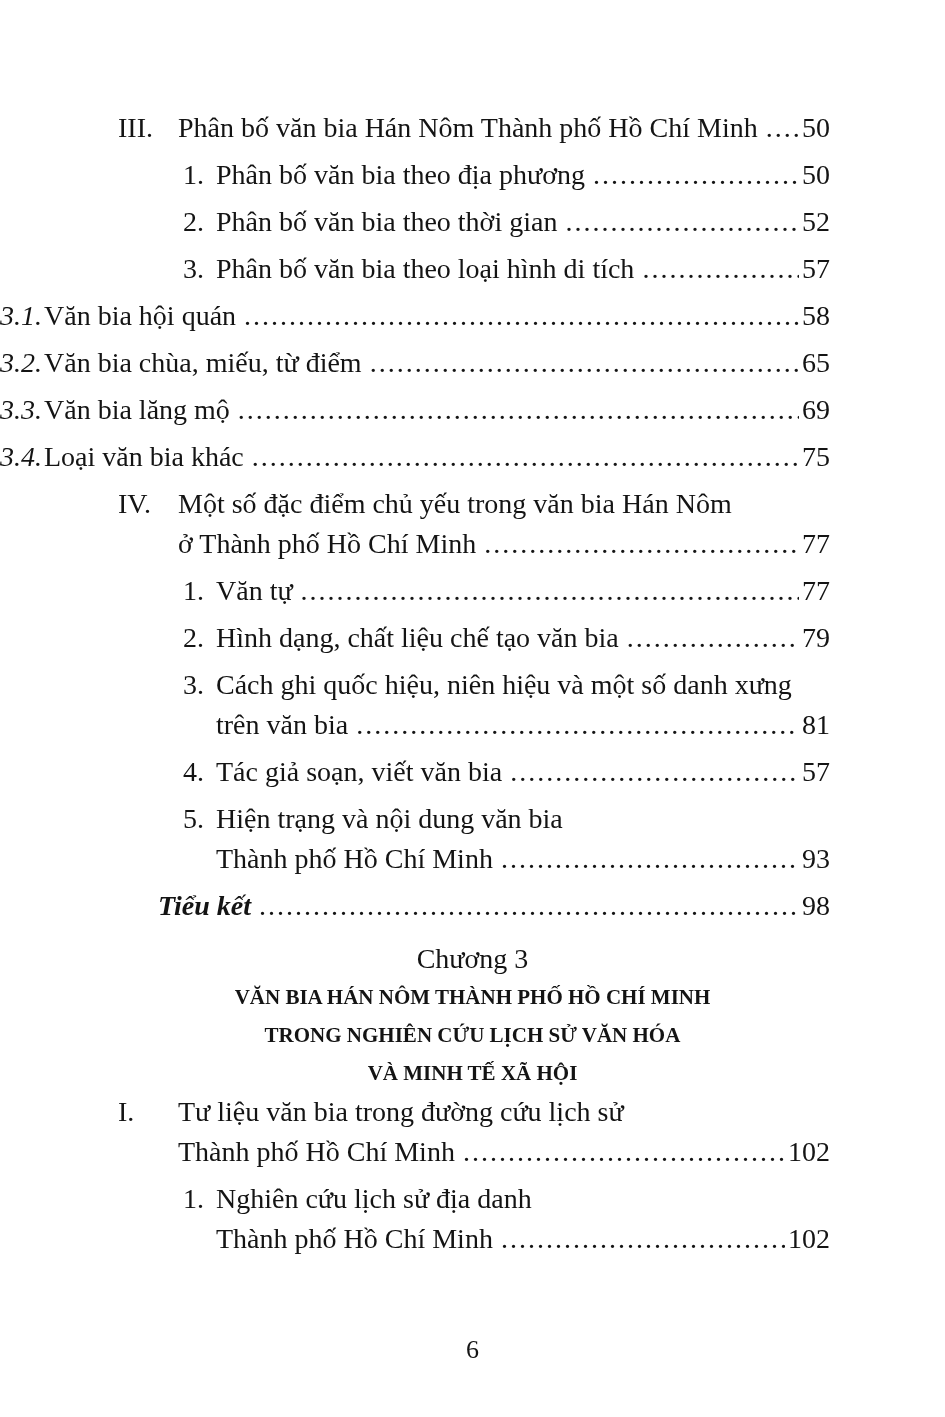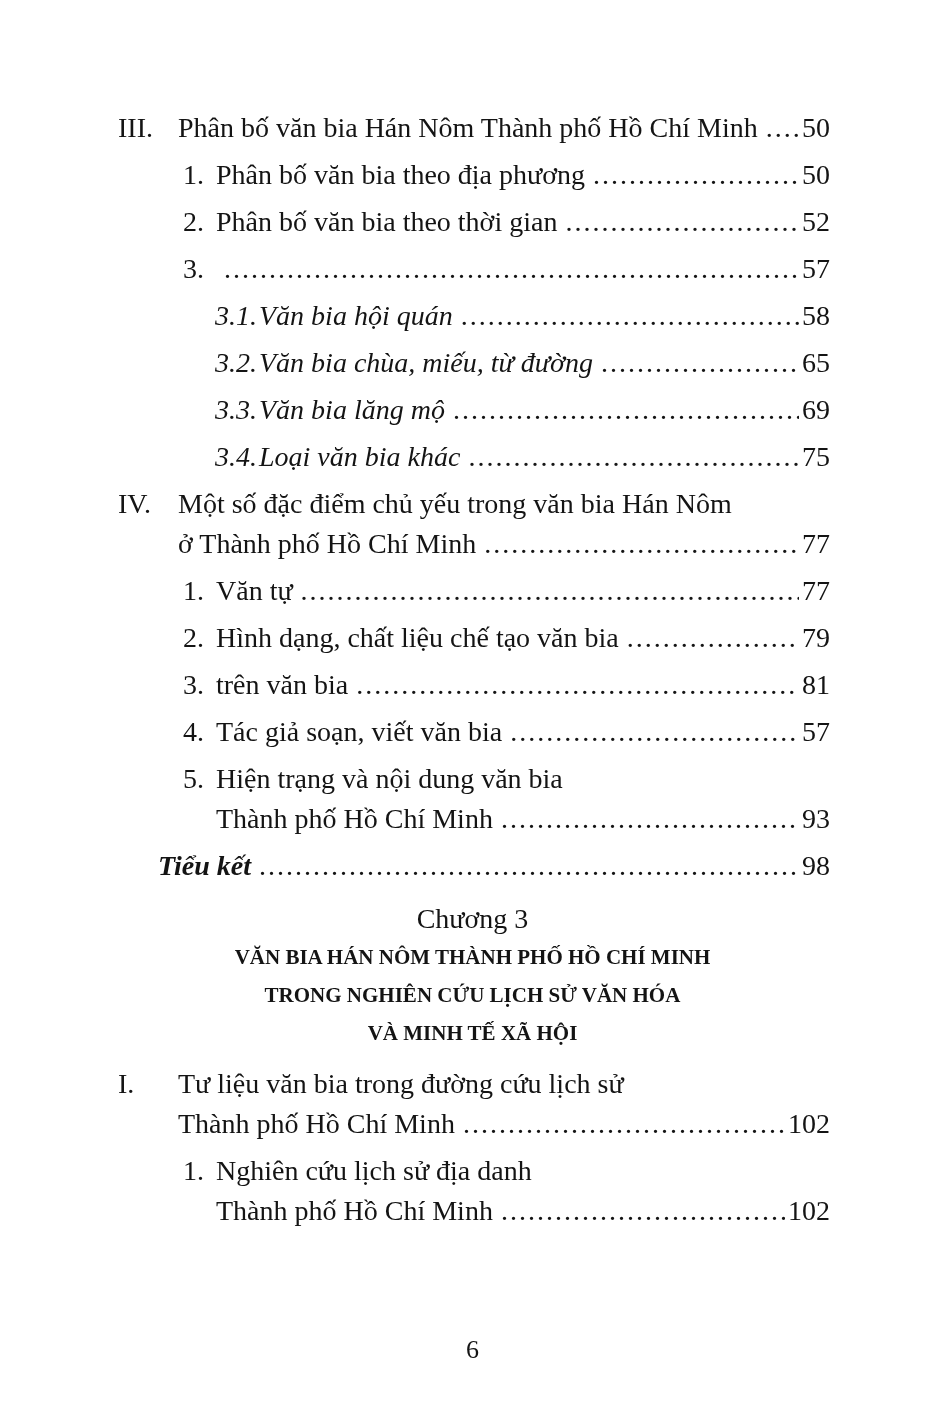--- a/index.html
+++ b/index.html
@@ -18,41 +18,41 @@
   .toc-row {
     display:flex;
     align-items:baseline;
     margin-right:115px;
     line-height:40px;
     margin-bottom:7px;
   }
   .toc-row .num { flex-shrink:0; }
   .lvl0 { margin-left:118px; } .lvl0 .num { width:60px; }
   .lvl1 { margin-left:183px; } .lvl1 .num { width:33px; }
-  .lvl2 { margin-left:215px; } .lvl2 .num { width:44px; font-style:italic; }
-  .lvl2 .entry-text { font-style:italic; }
+  .lvl2 { } .lvl2 .num { width:44px; font-style:italic; }
+  .lvl2 .entry-text { }
   .row-body { flex:1; display:flex; flex-direction:column; min-width:0; }
   .tline { display:flex; align-items:baseline; min-width:0; }
   .entry-text { white-space:nowrap; }
   .dot-leader {
     flex:1; overflow:hidden; white-space:nowrap;
     margin-left:8px; margin-right:3px;
     letter-spacing:2px;
     font-style:normal;
   }
   .dot-leader::after {
     content:"................................................................................................................................";
   }
   .page-num { flex-shrink:0; font-style:normal; font-weight:normal; }
   .row-tieuket { margin-left:158px; }
   .row-tieuket .entry-text { font-weight:bold; font-style:italic; }
   .chapter {
     text-align:center;
     margin-top:14px;
-    margin-bottom:12px;
+    margin-bottom:0;
   }
   .chapter-kicker { line-height:38px; font-size:28px; }
   .chapter-title  { line-height:38px; font-size:21px; font-weight:bold; }
   .folio {
     position:absolute;
     left:0; right:0; bottom:52px;
     text-align:center;
     font-size:26px;
   }
 </style>
@@ -91,20 +91,21 @@
         <span class="dot-leader"></span>
         <span class="page-num">52</span>
       </div>
     </div>
   </div>
 
   <div class="toc-row lvl1">
     <span class="num">3.</span>
     <div class="row-body">
       <div class="tline">
+        <span class="entry-text">Phân bố văn bia theo loại hình di tích</span>
         <span class="dot-leader"></span>
         <span class="page-num">57</span>
       </div>
     </div>
   </div>
 
   <div class="toc-row lvl2">
     <span class="num">3.1.</span>
     <div class="row-body">
       <div class="tline">
@@ -112,21 +113,21 @@
         <span class="dot-leader"></span>
         <span class="page-num">58</span>
       </div>
     </div>
   </div>
 
   <div class="toc-row lvl2">
     <span class="num">3.2.</span>
     <div class="row-body">
       <div class="tline">
-        <span class="entry-text">Văn bia chùa, miếu, từ đường</span>
+        <span class="entry-text">Văn bia chùa, miếu, từ điểm</span>
         <span class="dot-leader"></span>
         <span class="page-num">65</span>
       </div>
     </div>
   </div>
 
   <div class="toc-row lvl2">
     <span class="num">3.3.</span>
     <div class="row-body">
       <div class="tline">
@@ -180,20 +181,23 @@
         <span class="entry-text">Hình dạng, chất liệu chế tạo văn bia</span>
         <span class="dot-leader"></span>
         <span class="page-num">79</span>
       </div>
     </div>
   </div>
 
   <div class="toc-row lvl1">
     <span class="num">3.</span>
     <div class="row-body">
+      <div class="tline">
+        <span class="entry-text">Cách ghi quốc hiệu, niên hiệu và một số danh xưng</span>
+      </div>
       <div class="tline">
         <span class="entry-text">trên văn bia</span>
         <span class="dot-leader"></span>
         <span class="page-num">81</span>
       </div>
     </div>
   </div>
 
   <div class="toc-row lvl1">
     <span class="num">4.</span>

